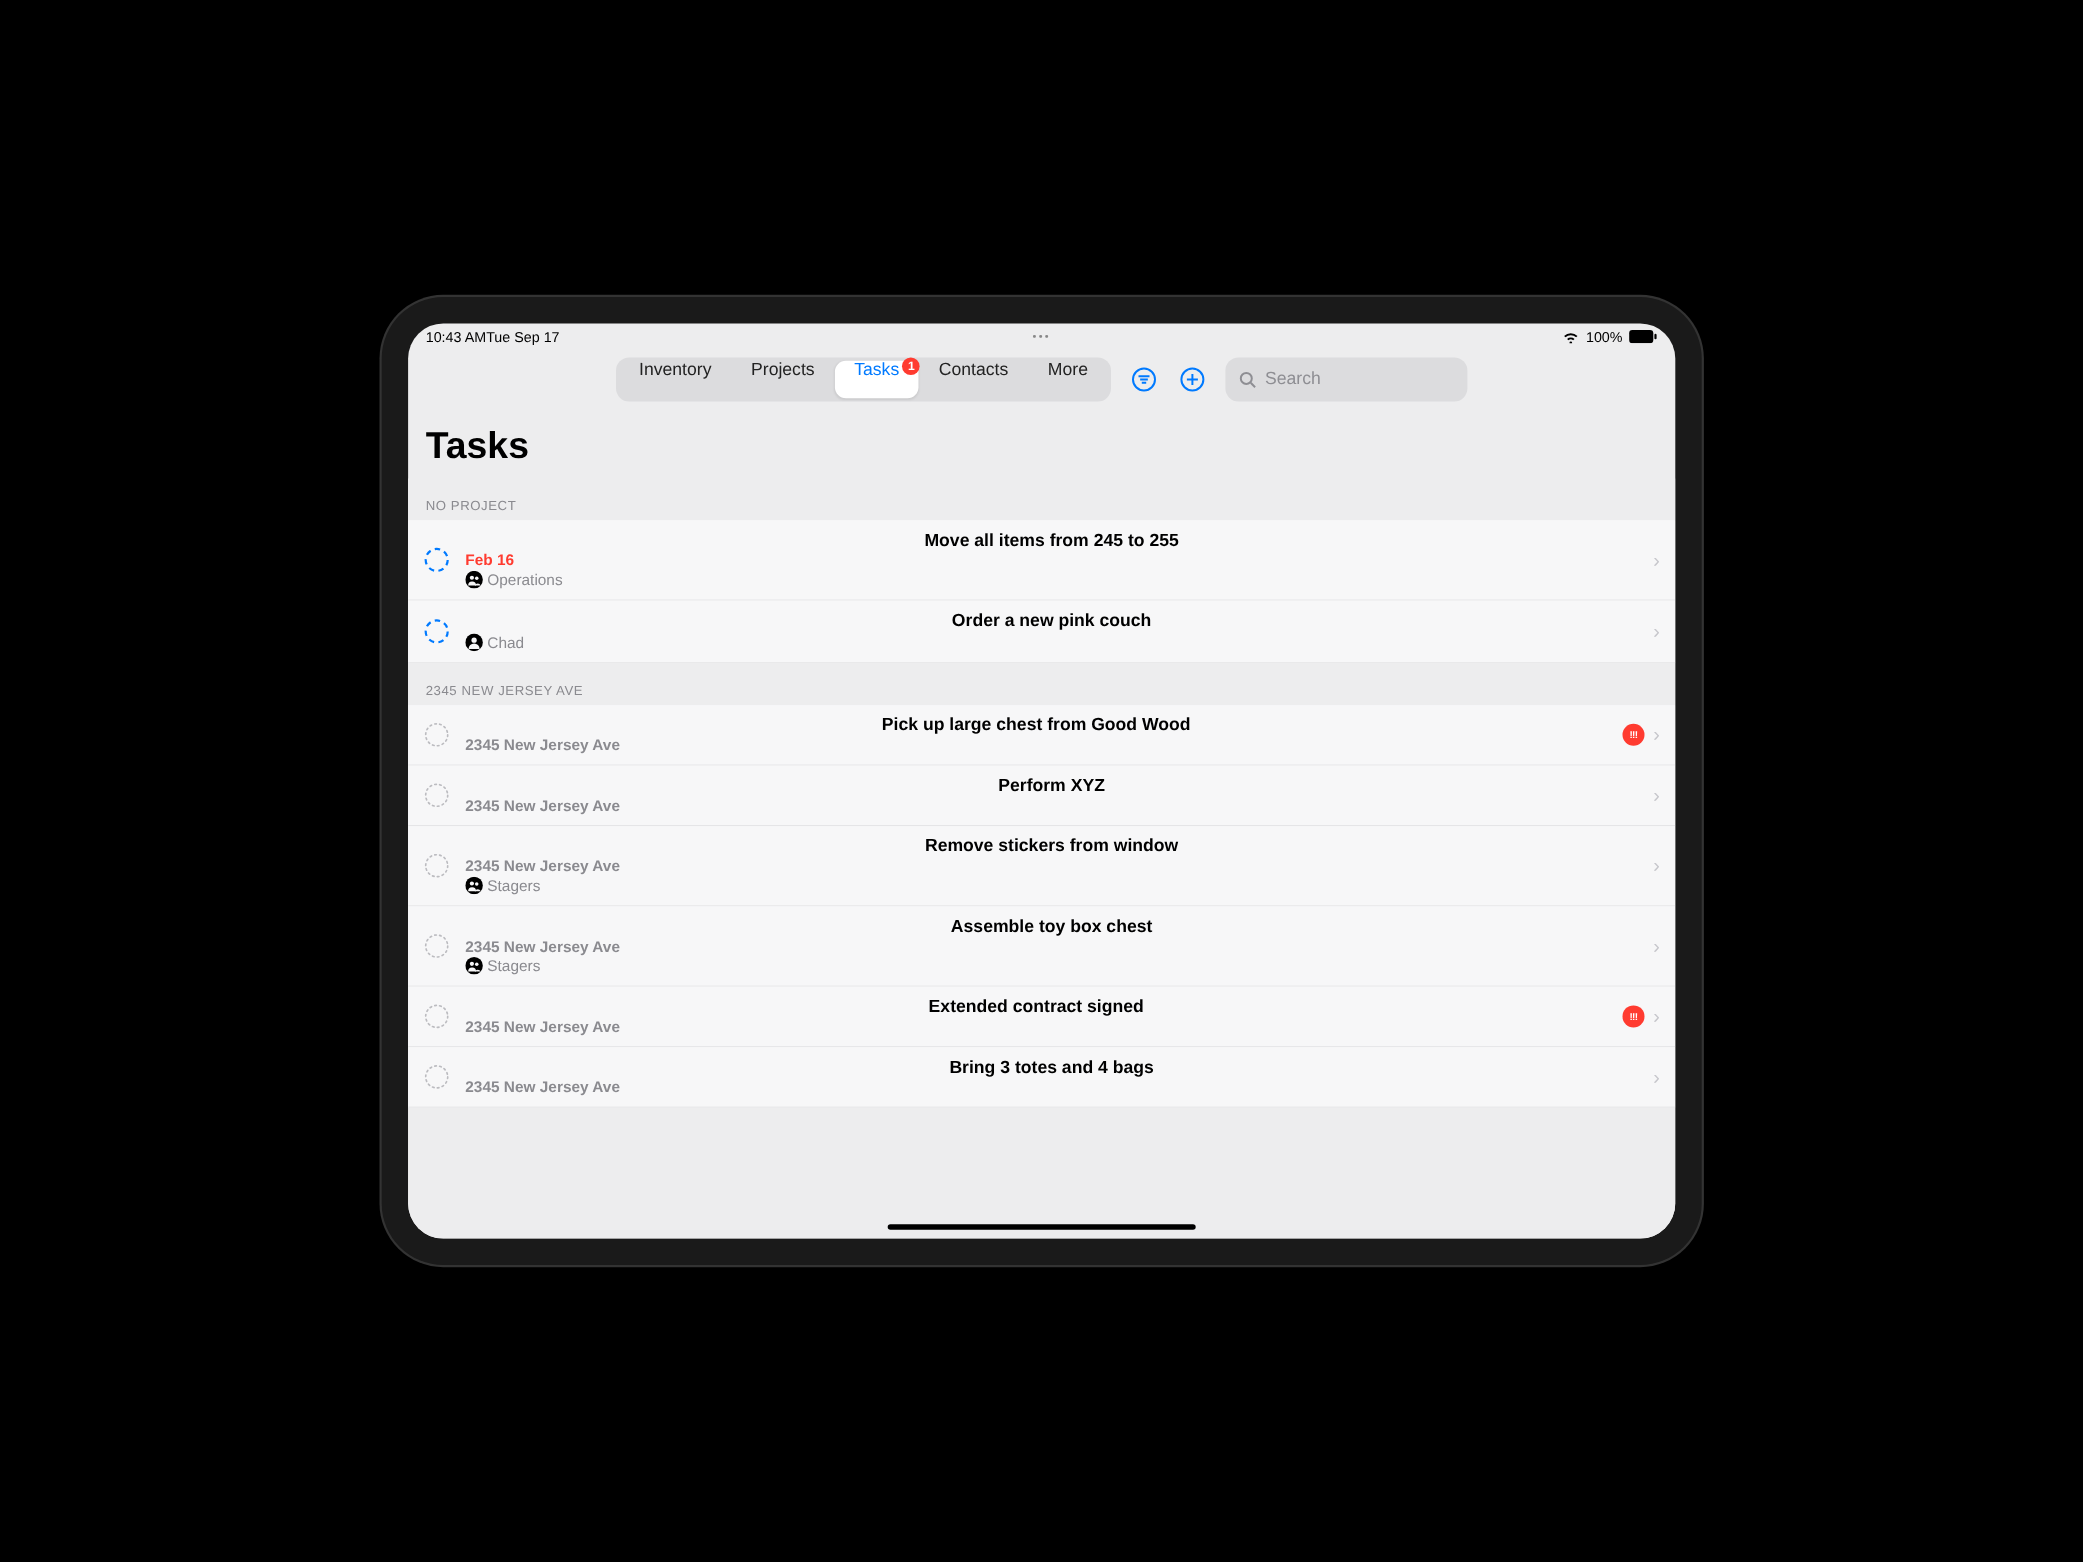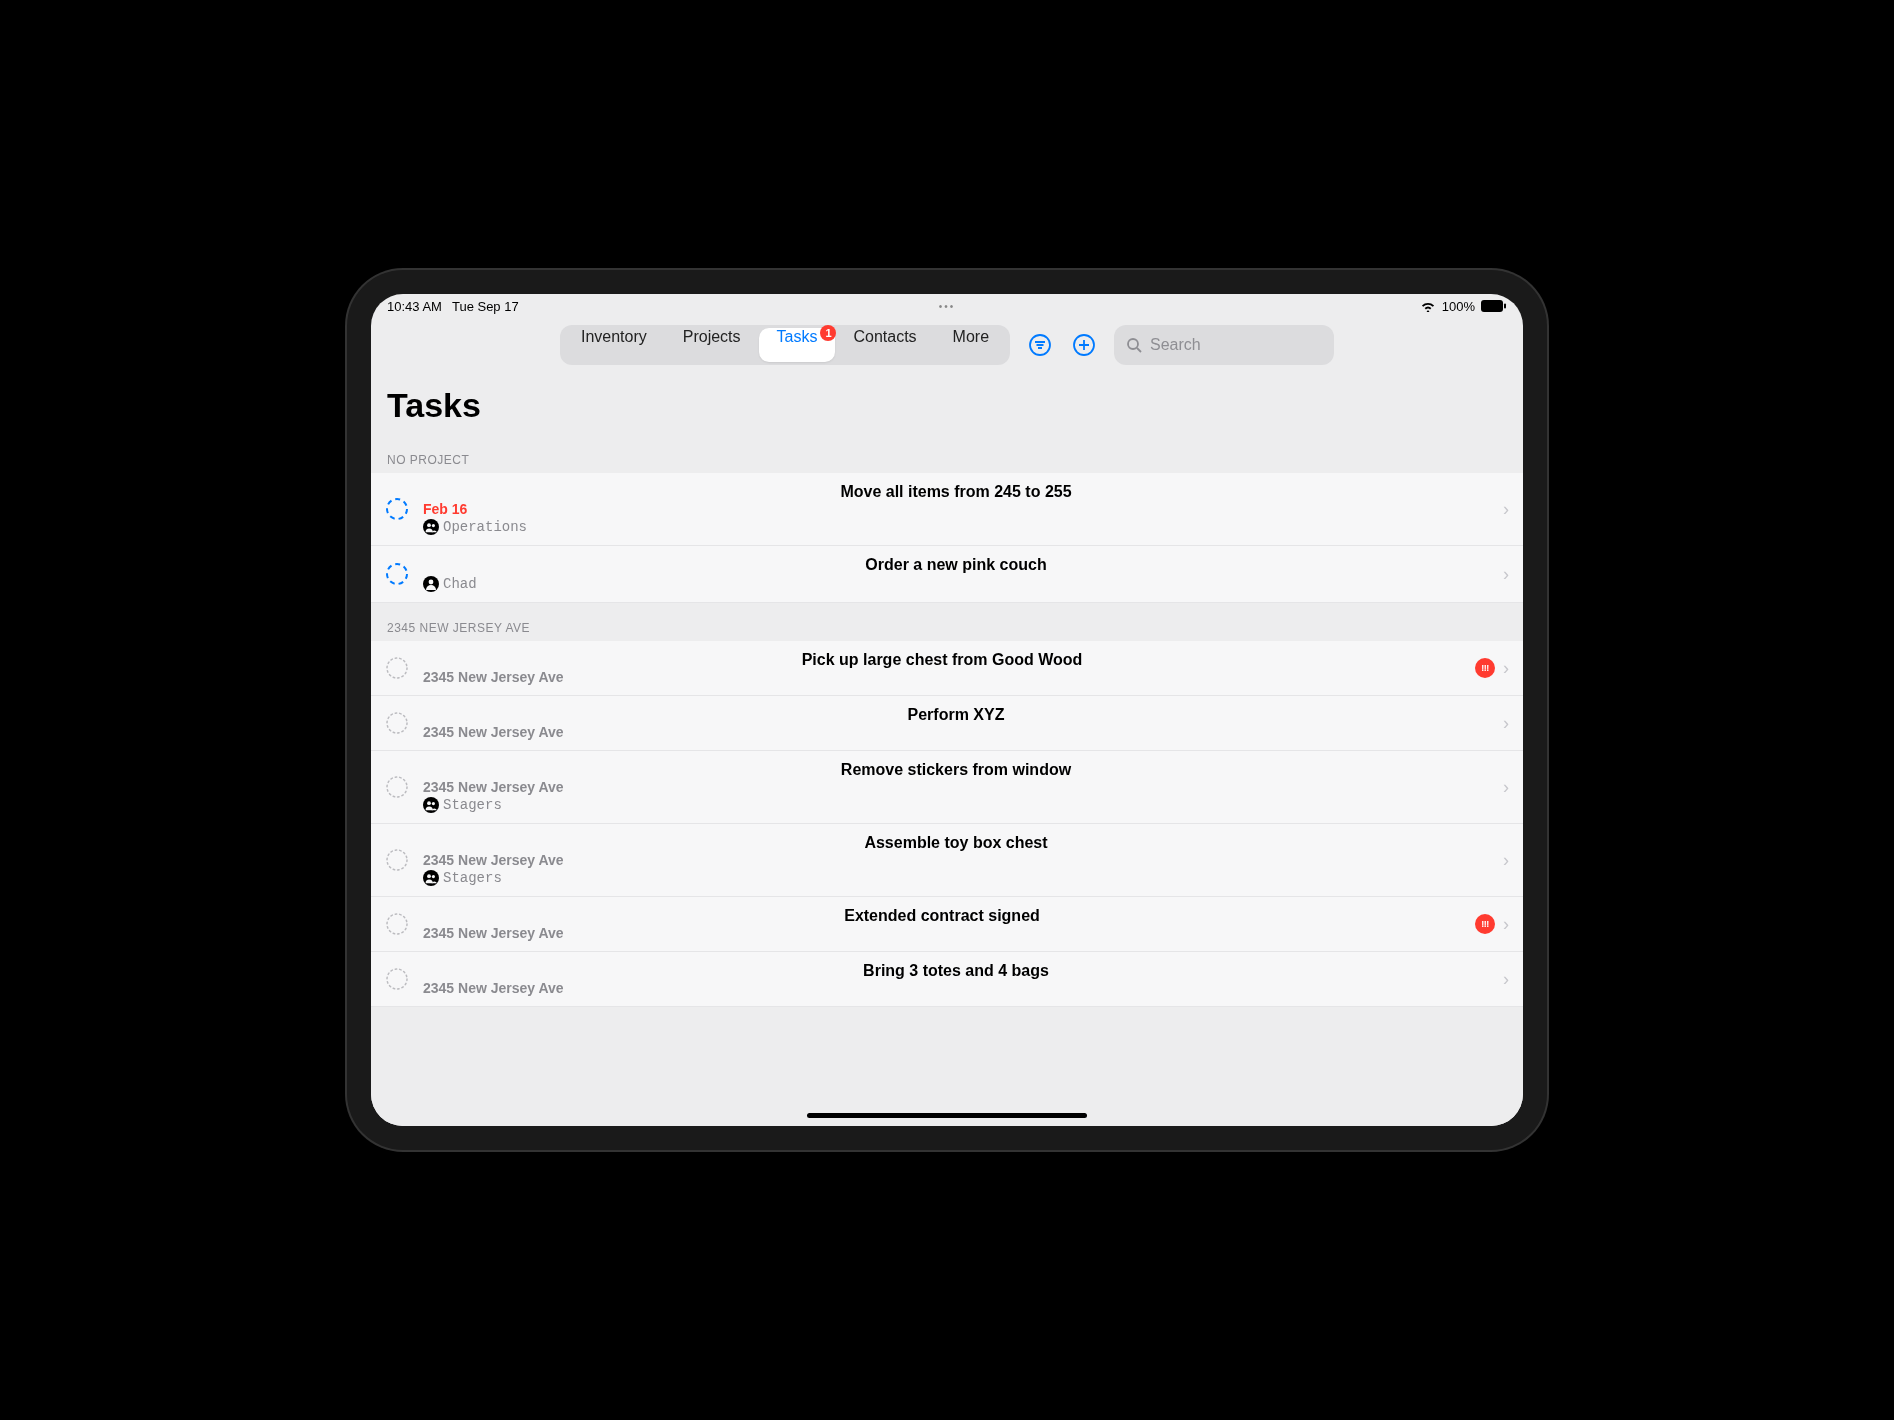--- a/index.html
+++ b/index.html
@@ -34,21 +34,21 @@
   .status-bar {
     height: 24px;
     display: flex;
     align-items: center;
     justify-content: space-between;
     padding: 0 16px;
     font-size: 13px;
     font-weight: 500;
     color: #000;
   }
-  .status-left { display: flex; gap: 10px; }
+  .status-left { display: flex; }
   .status-center { position: absolute; left: 50%; transform: translateX(-50%); color: #888; letter-spacing: 2px; font-size: 10px;}
   .status-right { display: flex; align-items: center; gap: 6px; }
   .wifi-icon, .battery-icon { display: inline-flex; }
   .nav-bar {
     height: 54px;
     display: flex;
     align-items: center;
     justify-content: center;
     gap: 14px;
     padding: 0 14px;
@@ -139,21 +139,21 @@
     background:#f7f7f8;
   }
   .task-circle {
     width: 24px; height: 24px; flex-shrink:0; display:flex; align-items:center; justify-content:center;
   }
   .task-body { flex:1; min-width:0;}
   .task-title { font-size: 16px; font-weight: 600; color:#000;text-align:center;}
   .task-due { font-size: 14px; font-weight:600; }
   .task-due.overdue { color: #ff3b30; }
   .task-sub { font-size: 14px; color: #8a8a8f; font-weight:600;}
-  .task-meta { font-size: 14px; color: #8a8a8f; display:flex; align-items:center; gap:4px; margin-top:2px;font-family:Liberation Mono, monospace;}
+  .task-meta { font-size: 14px; color: #8a8a8f; display:flex; align-items:center; gap:4px; margin-top:2px;}
   .meta-icon { width:16px; height:16px; display:inline-flex;}
   .task-right { display:flex; align-items:center; gap:8px;}
   .priority-badge {
     width: 20px; height: 20px; background:#ff3b30; border-radius:50%; display:flex;
     align-items:center; justify-content:center; color:#fff; font-size:9px; font-weight:700;
     letter-spacing: -.5px;
   }
   .chevron { color:#c7c7cc; font-size:18px; }
   .home-indicator {
     position:absolute; bottom:8px; left:50%; transform:translateX(-50%);

